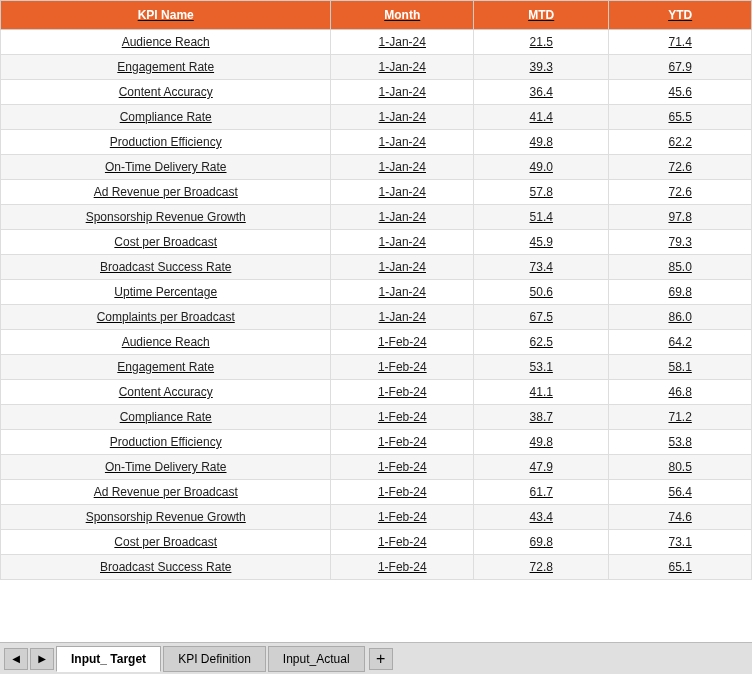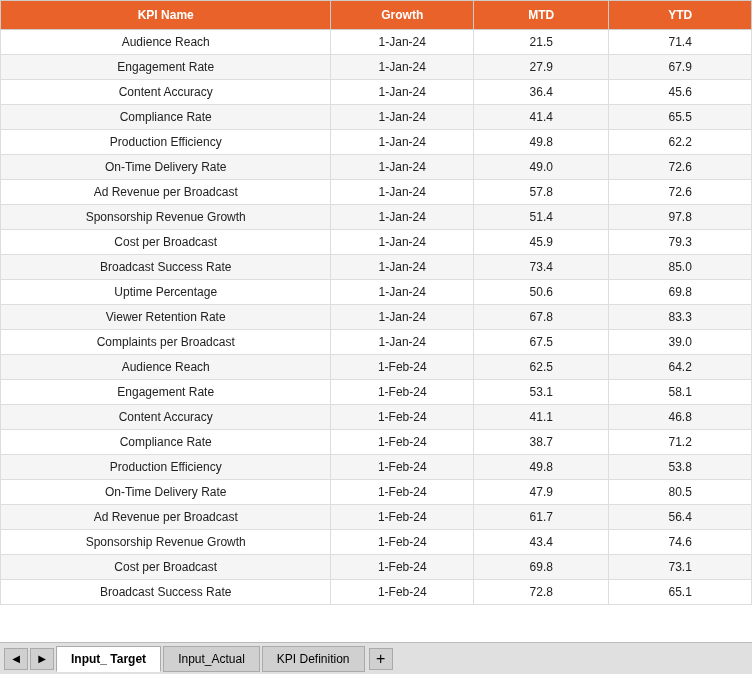--- a/index.html
+++ b/index.html
@@ -10,20 +10,21 @@
       width: 752px;
       height: 674px;
       overflow: hidden;
       display: flex;
       flex-direction: column;
     }
     .table-container {
       flex: 1;
       overflow-y: auto;
       overflow-x: hidden;
+      text-decoration: underline;
     }
     table {
       width: 100%;
       border-collapse: collapse;
       table-layout: fixed;
     }
     thead tr th {
       background-color: #E8622A;
       color: #fff;
       font-weight: bold;
@@ -115,36 +116,36 @@
   <table>
     <colgroup>
       <col class="col-kpi">
       <col class="col-month">
       <col class="col-mtd">
       <col class="col-ytd">
     </colgroup>
     <thead>
       <tr>
         <th>KPI Name</th>
-        <th>Growth</th>
+        <th>Month</th>
         <th>MTD</th>
         <th>YTD</th>
       </tr>
     </thead>
     <tbody id="table-body">
     <tr>
           <td>Audience Reach</td>
           <td>1-Jan-24</td>
           <td>21.5</td>
           <td>71.4</td>
         </tr>
         <tr>
           <td>Engagement Rate</td>
           <td>1-Jan-24</td>
-          <td>27.9</td>
+          <td>39.3</td>
           <td>67.9</td>
         </tr>
         <tr>
           <td>Content Accuracy</td>
           <td>1-Jan-24</td>
           <td>36.4</td>
           <td>45.6</td>
         </tr>
         <tr>
           <td>Compliance Rate</td>
@@ -188,30 +189,24 @@
           <td>73.4</td>
           <td>85.0</td>
         </tr>
         <tr>
           <td>Uptime Percentage</td>
           <td>1-Jan-24</td>
           <td>50.6</td>
           <td>69.8</td>
         </tr>
         <tr>
-          <td>Viewer Retention Rate</td>
-          <td>1-Jan-24</td>
-          <td>67.8</td>
-          <td>83.3</td>
-        </tr>
-        <tr>
           <td>Complaints per Broadcast</td>
           <td>1-Jan-24</td>
           <td>67.5</td>
-          <td>39.0</td>
+          <td>86.0</td>
         </tr>
         <tr>
           <td>Audience Reach</td>
           <td>1-Feb-24</td>
           <td>62.5</td>
           <td>64.2</td>
         </tr>
         <tr>
           <td>Engagement Rate</td>
           <td>1-Feb-24</td>
@@ -268,17 +263,17 @@
         </tr>
       </tbody>
   </table>
 </div>
 
 <div class="tab-bar">
   <div class="tab-nav" id="tab-prev">◀</div>
   <div class="tab-nav" id="tab-next">▶</div>
   <div class="tab-bar-left" id="tabs-container">
       <div class="tab active">Input_ Target</div>
+      <div class="tab">KPI Definition</div>
       <div class="tab">Input_Actual</div>
-      <div class="tab">KPI Definition</div>
     </div>
   <div class="tab-add" id="tab-add">+</div>
 </div>
 
 </body></html>

